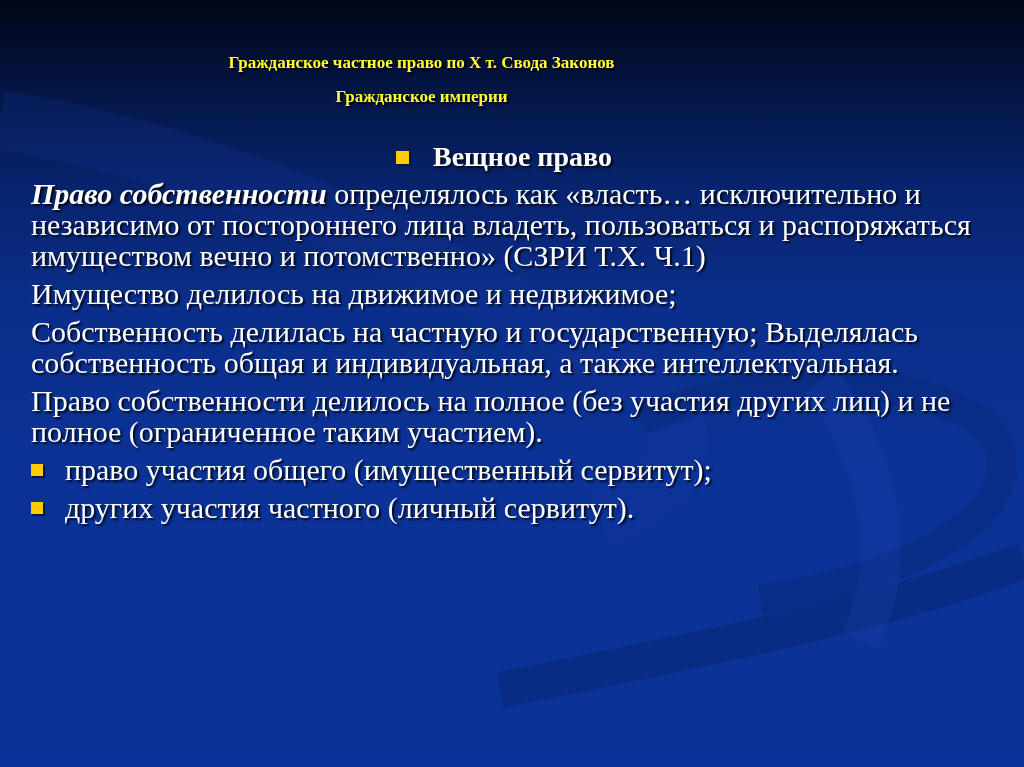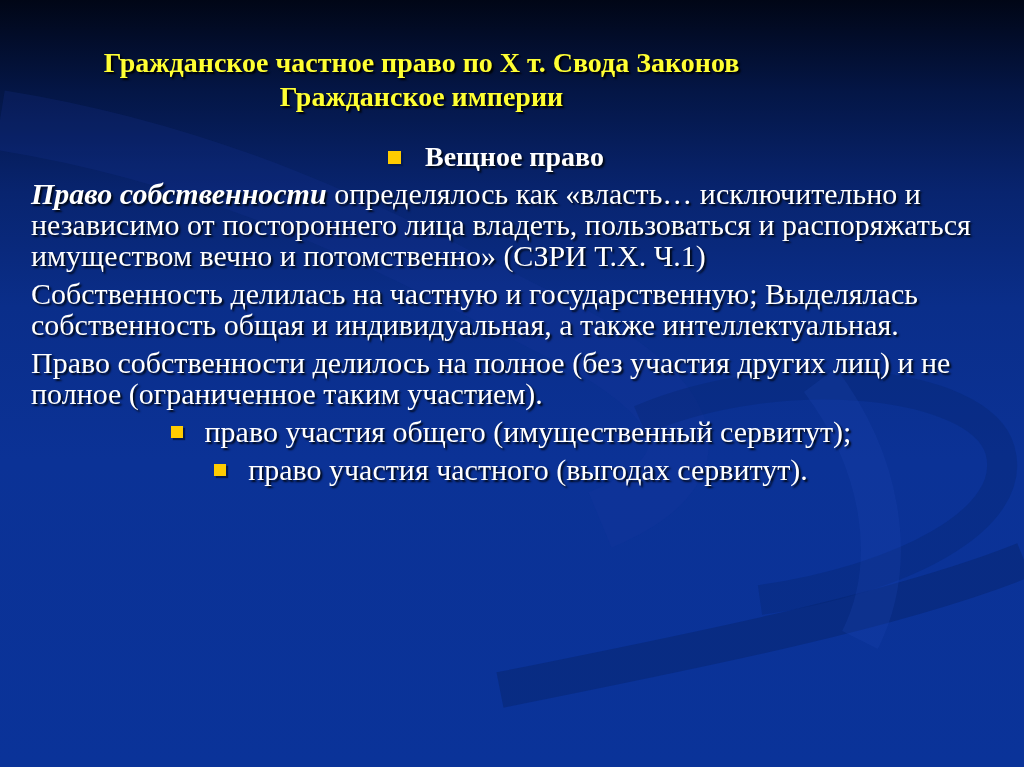--- a/index.html
+++ b/index.html
@@ -26,31 +26,31 @@
       pointer-events: none;
     }
     .title {
       position: absolute;
       left: 0;
       top: 46px;
       width: 843px;
       text-align: center;
       color: #ffff33;
       font-weight: bold;
-      font-size: 28px;
+      font-size: 17px;
       line-height: 34px;
       text-shadow: 2px 2px 2px #000000;
     }
     .title .line { display: block; }
     .text-shadow {
       text-shadow: 2px 2px 2px #000816;
     }
     .sub-heading {
       position: absolute;
-      left: 388px;
+      left: 396px;
       top: 138px;
       color: #ffffff;
       font-weight: bold;
       font-size: 28px;
       line-height: 38px;
       display: flex;
       align-items: center;
     }
     .bullet {
       display: inline-block;
@@ -79,21 +79,20 @@
     }
     .list {
       margin: 0;
       padding: 0;
       list-style: none;
     }
     .list-item {
       display: flex;
       align-items: center;
       margin: 0 0 7px 0;
-      justify-content: center;
     }
     .list-item .bullet {
       margin-left: 0px;
       margin-right: 22px;
       width: 12px;
       height: 12px;
     }
   </style>
 </head>
 <body>
@@ -114,27 +113,28 @@
 
   <div class="sub-heading text-shadow">
     <span class="bullet"></span>
     <span>Вещное право</span>
   </div>
 
   <div class="body text-shadow">
     <p class="para">
       <span class="em">Право собственности</span><span> определялось как «власть… исключительно и независимо от постороннего лица владеть, пользоваться и распоряжаться имуществом вечно и потомственно» (СЗРИ Т.Х. Ч.1)</span>
     </p>
+    <p class="para">Имущество делилось на движимое и недвижимое;</p>
     <p class="para">Собственность делилась на частную и государственную; Выделялась собственность общая и индивидуальная, а также интеллектуальная.</p>
     <p class="para">Право собственности делилось на полное (без участия других лиц) и не полное (ограниченное таким участием).</p>
     <ul class="list">
       <li class="list-item">
         <span class="bullet"></span>
         <span>право участия общего (имущественный сервитут);</span>
       </li>
       <li class="list-item">
         <span class="bullet"></span>
-        <span>право участия частного (выгодах сервитут).</span>
+        <span>других участия частного (личный сервитут).</span>
       </li>
     </ul>
   </div>
 
 </div>
 
 </body></html>

